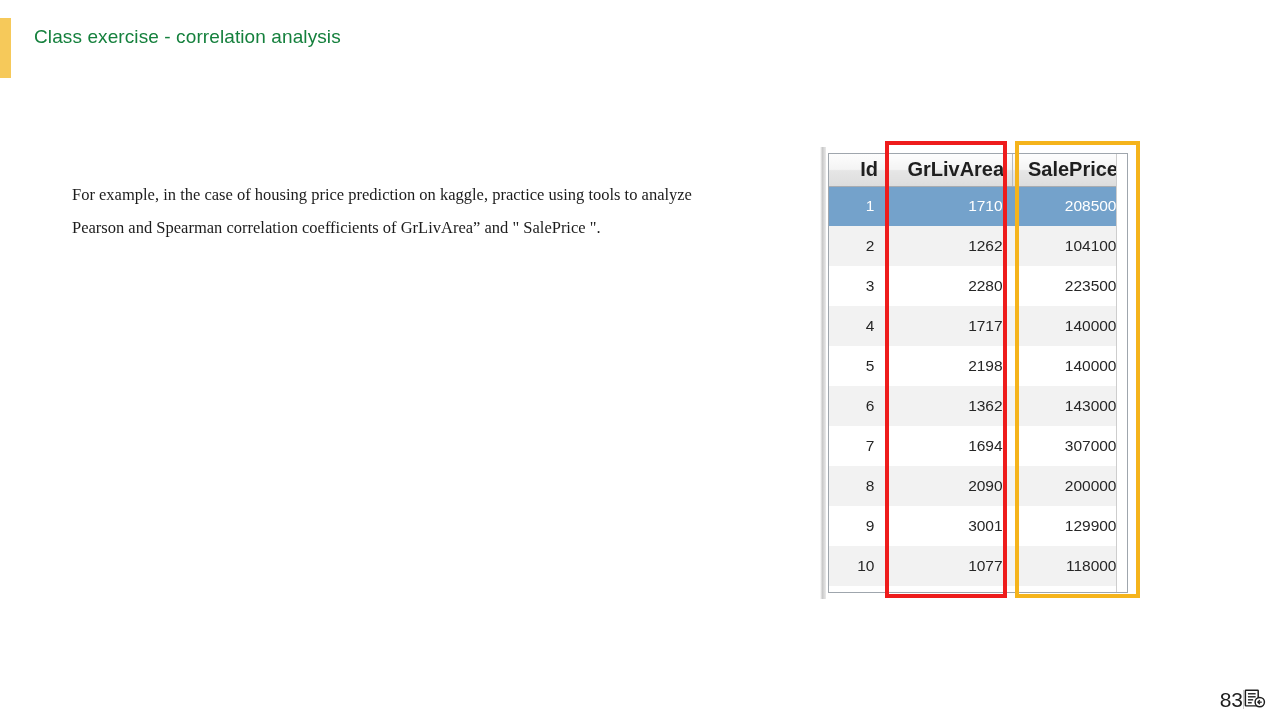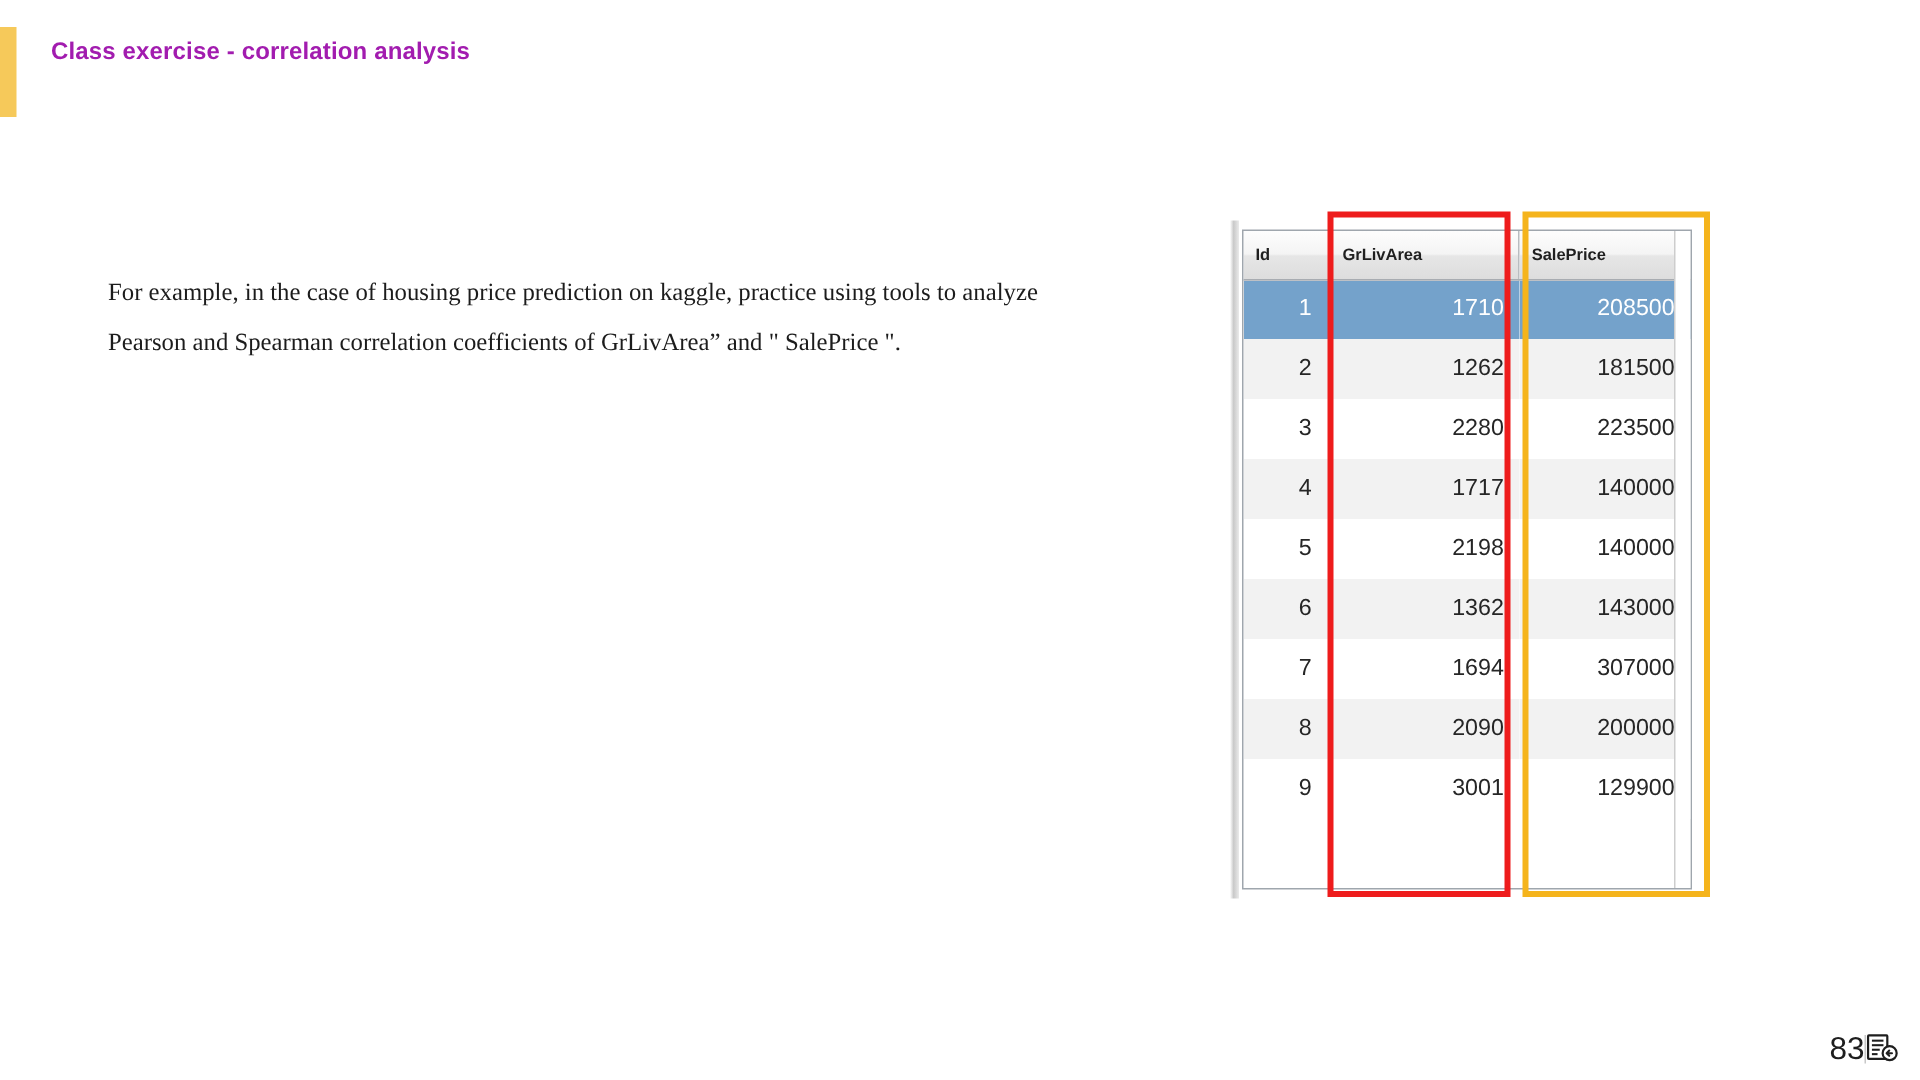--- a/index.html
+++ b/index.html
@@ -22,23 +22,23 @@
     left: 0;
     top: 18px;
     width: 11px;
     height: 60px;
     background: #f6c95a;
   }
   #page-title {
     position: absolute;
     left: 34px;
     top: 26px;
-    font-size: 16px;
-    font-weight: bold;
-    color: #a21caf;
+    font-size: 19px;
+    font-weight: normal;
+    color: #15803d;
     letter-spacing: 0.1px;
     white-space: nowrap;
   }
 
   
   #body-paragraph {
     position: absolute;
     left: 72px;
     top: 178px;
     width: 620px;
@@ -87,23 +87,23 @@
     color: #262626;
   }
   table.grid col.c-id       { width: 56px; }
   table.grid col.c-grliv    { width: 123px; }
   table.grid col.c-sale     { width: 111px; }
 
   table.grid thead th {
     height: 32px;
     padding: 0 8px;
     font-weight: bold;
-    font-size: 11px;
+    font-size: 20px;
     color: #1f1f1f;
-    text-align: left;
+    text-align: right;
     background: linear-gradient(to bottom, #fdfdfd 0%, #f4f4f4 48%, #e6e6e6 52%, #dddddd 100%);
     border-right: 1px solid #b9bcc0;
     border-bottom: 1px solid #a8acb1;
     box-sizing: border-box;
     white-space: nowrap;
     overflow: hidden;
   }
   table.grid thead th:last-child { border-right: 1px solid #b9bcc0; }
 
   table.grid tbody td {
@@ -208,21 +208,21 @@
       </thead>
       <tbody>
         <tr class="selected">
           <td class="id-cell">1</td>
           <td>1710</td>
           <td>208500</td>
         </tr>
         <tr class="even">
           <td class="id-cell">2</td>
           <td>1262</td>
-          <td>181500</td>
+          <td>104100</td>
         </tr>
         <tr class="odd">
           <td class="id-cell">3</td>
           <td>2280</td>
           <td>223500</td>
         </tr>
         <tr class="even">
           <td class="id-cell">4</td>
           <td>1717</td>
           <td>140000</td>
@@ -244,20 +244,25 @@
         </tr>
         <tr class="even">
           <td class="id-cell">8</td>
           <td>2090</td>
           <td>200000</td>
         </tr>
         <tr class="odd">
           <td class="id-cell">9</td>
           <td>3001</td>
           <td>129900</td>
+        </tr>
+        <tr class="even">
+          <td class="id-cell">10</td>
+          <td>1077</td>
+          <td>118000</td>
         </tr>
       </tbody>
     </table>
   </div>
 
   <div class="annot-rect" id="annot-grlivarea"></div>
   <div class="annot-rect" id="annot-saleprice"></div>
 </div>
 
 <div id="footer">

